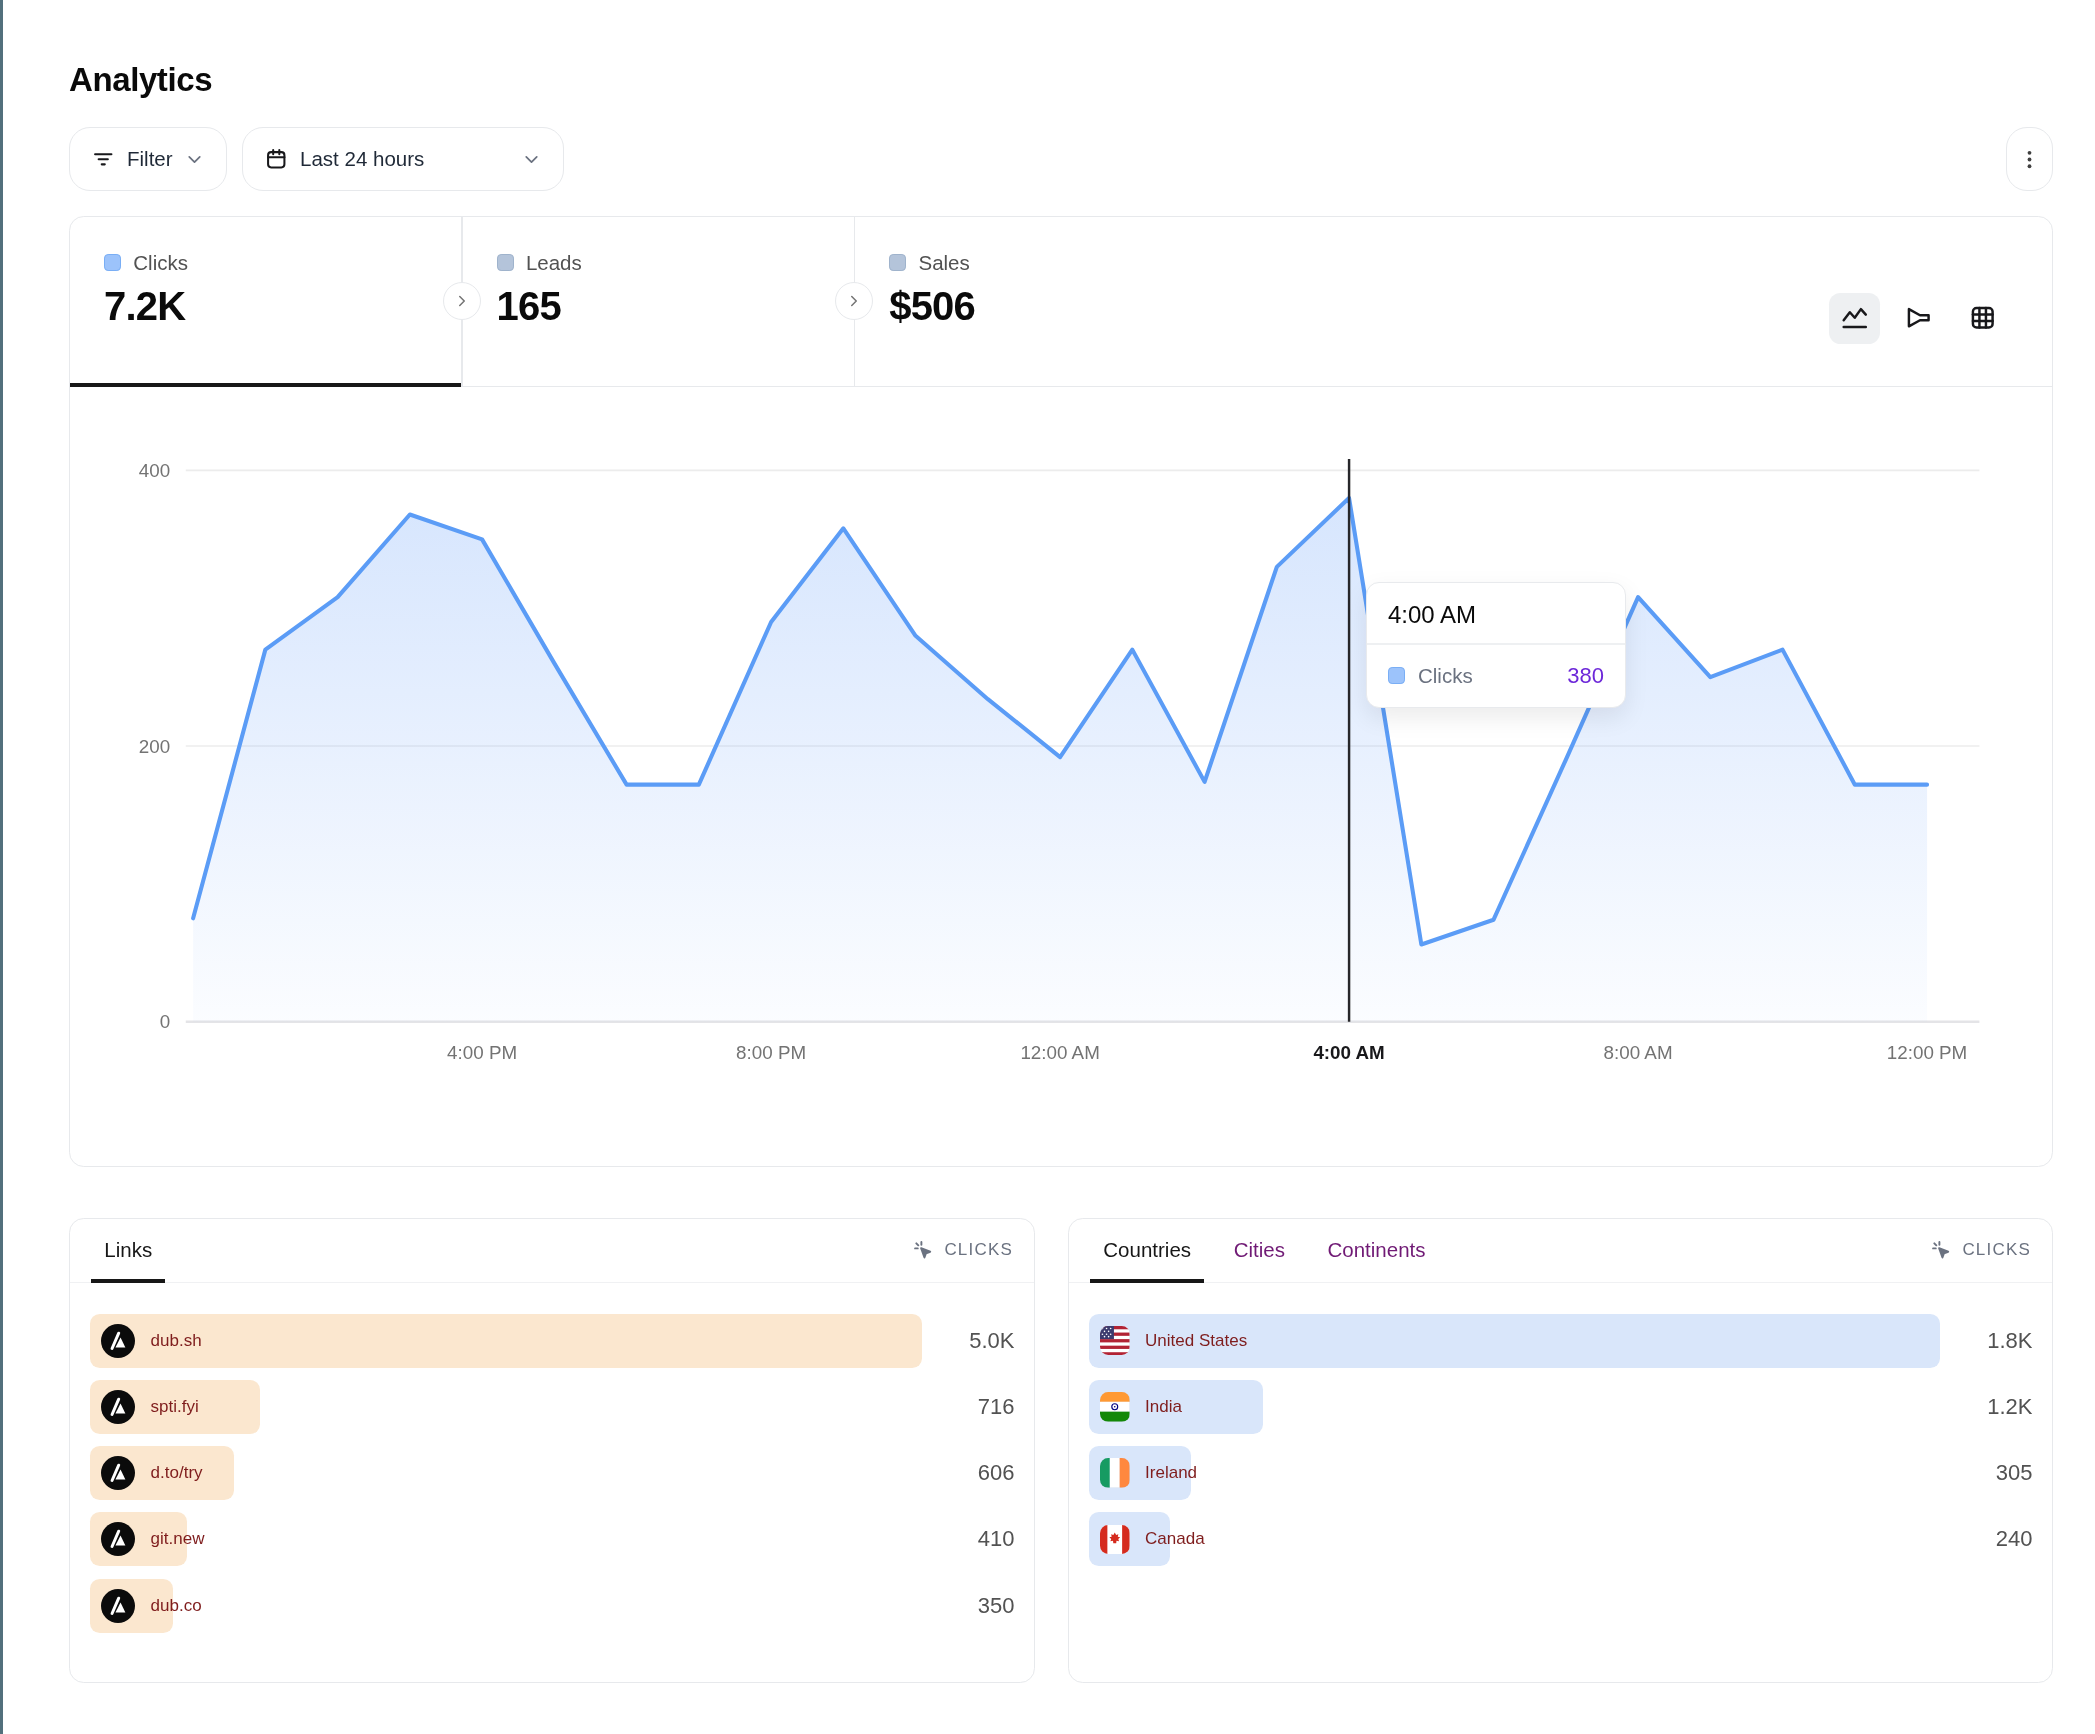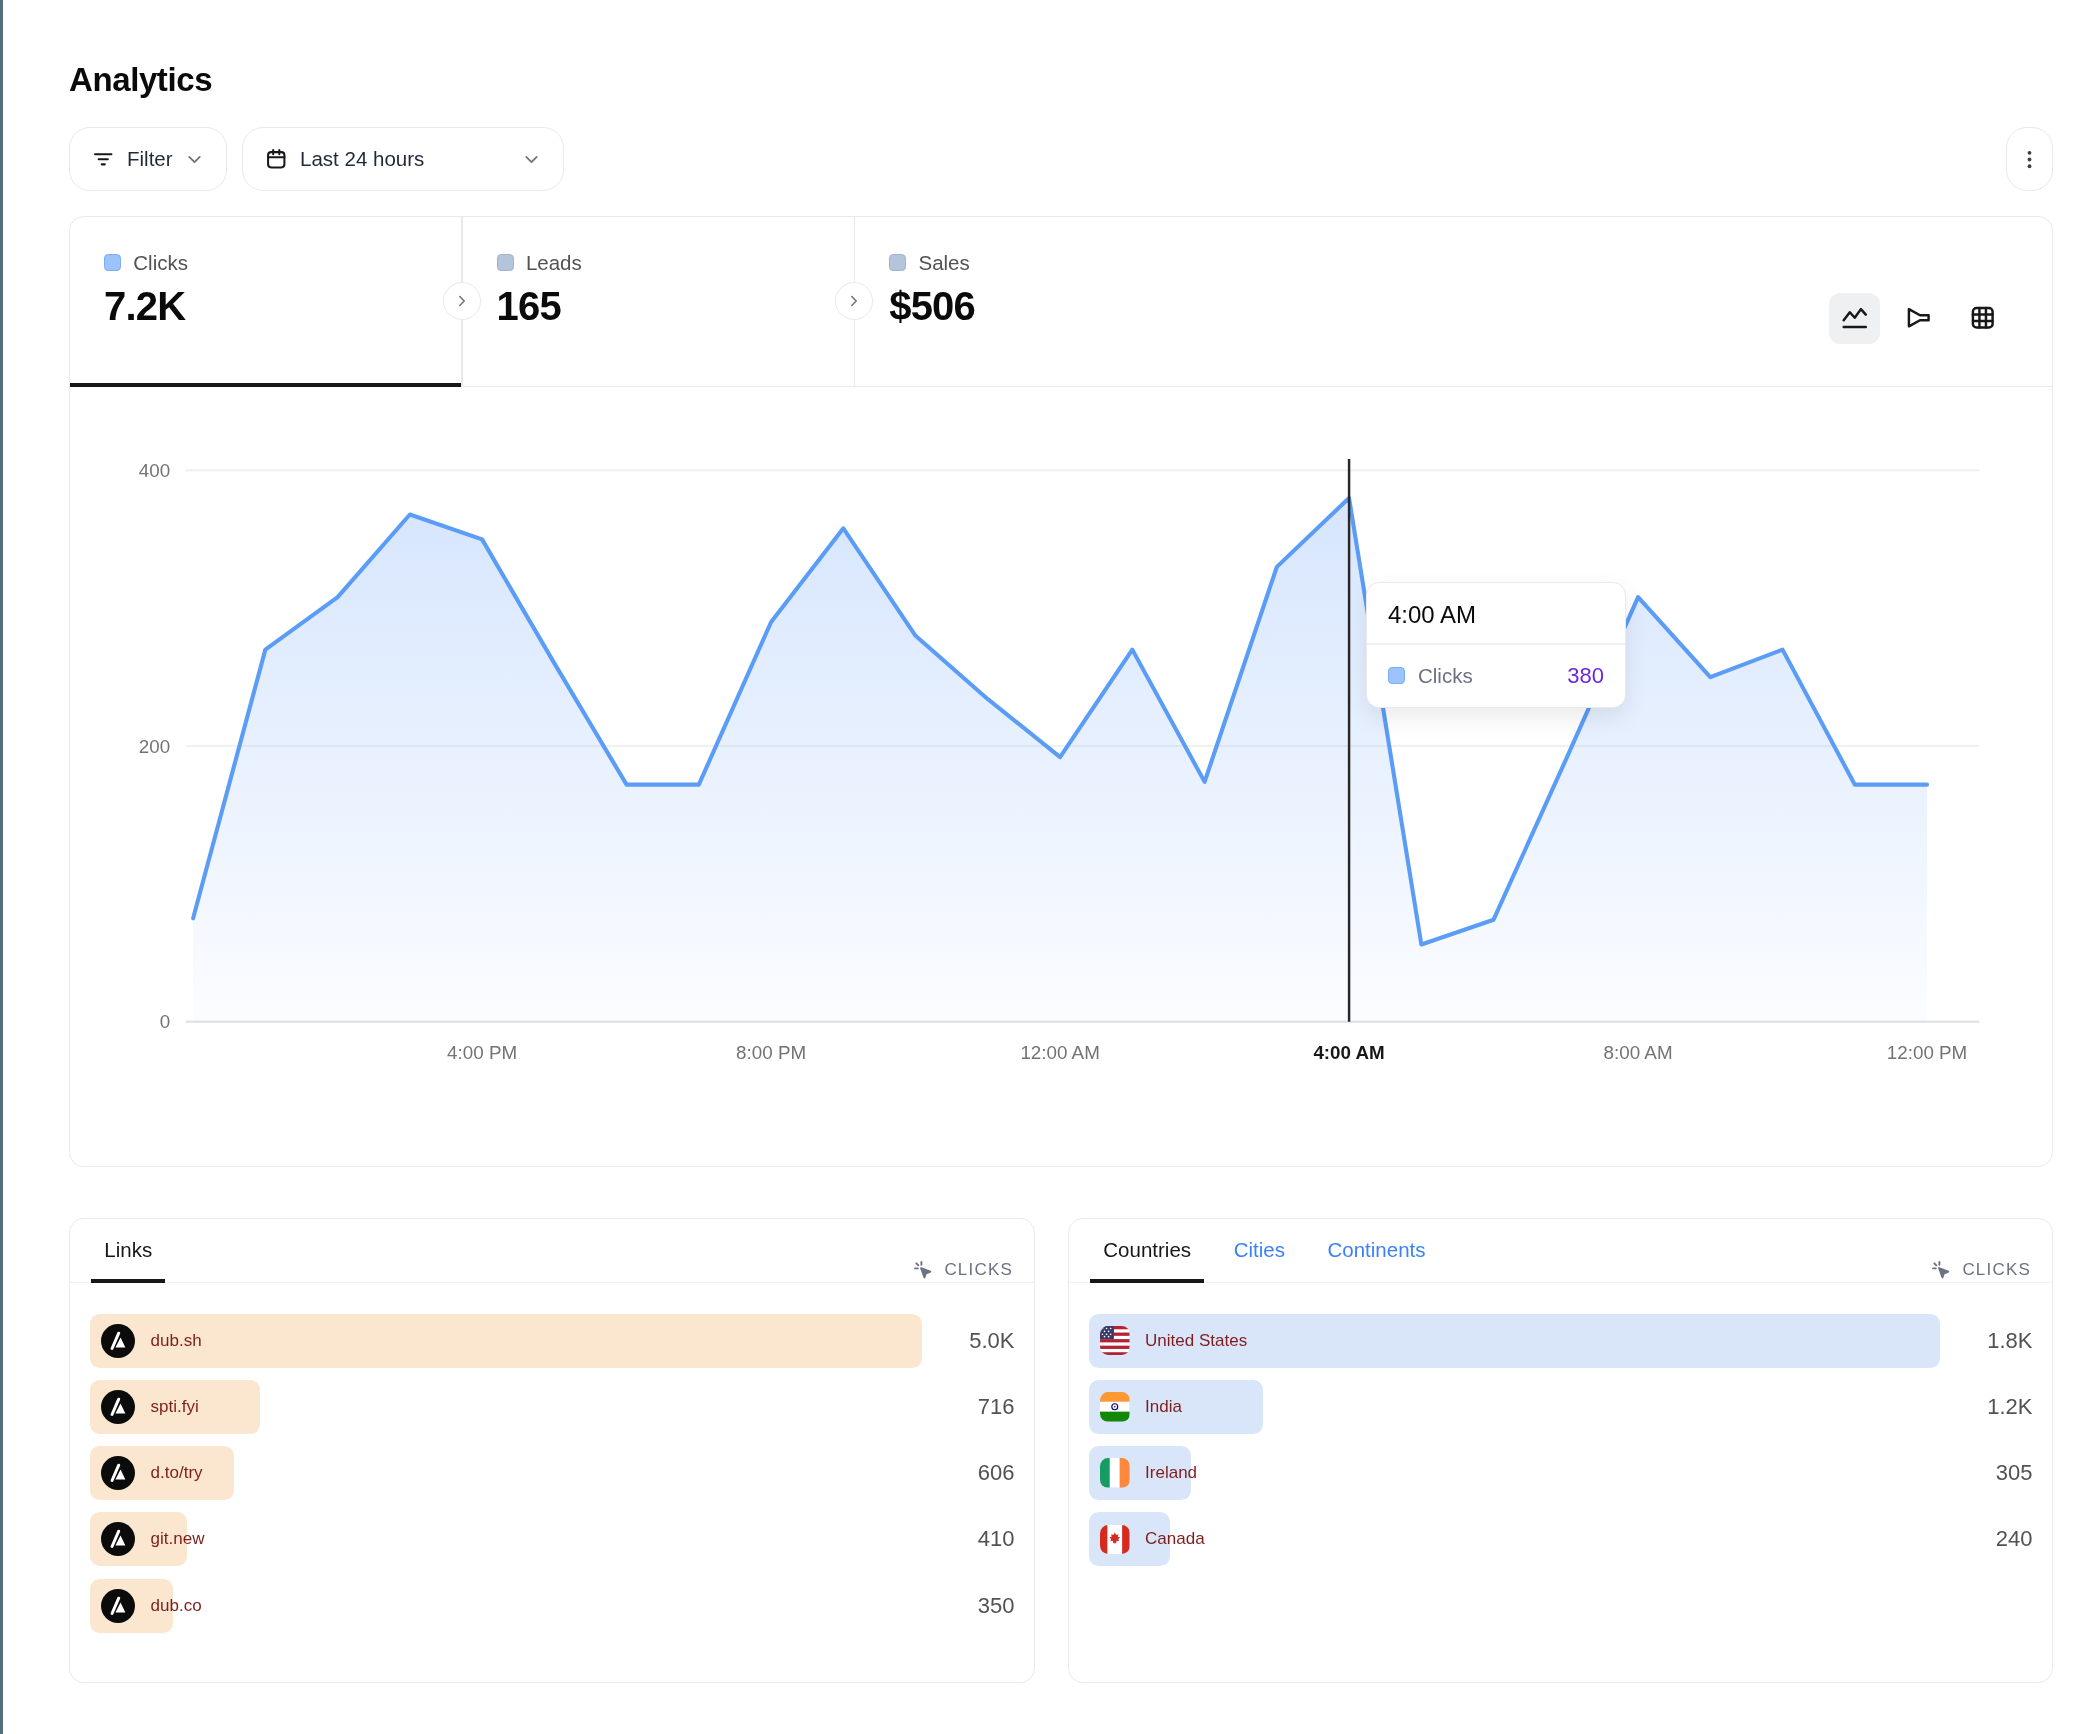--- a/index.html
+++ b/index.html
@@ -53,23 +53,23 @@
   .tt-div { height:1.6px; background:#eef0f2; }
   .tt-row { display:flex; align-items:center; gap:13px; padding:18px 21px; }
   .tt-label { font-size:20.5px; color:#6b7280; }
   .tt-val { margin-left:auto; font-size:22px; font-weight:400; color:#6d28d9; }
 
   
   .bottom-row { display:flex; gap:33px; margin-top:51px; }
   .panel { border:1.6px solid #e7e9ec; border-radius:14.7px; height:465px; background:#fff; }
   .panel.links { width:966px; }
   .panel.countries { flex:1; }
-  .panel-head { height:64px; display:flex; align-items:flex-end; padding:0 21px 0 31px; border-bottom:1.6px solid #f0f1f3; }
+  .panel-head { height:64px; display:flex; align-items:center; padding:0 21px 0 31px; border-bottom:1.6px solid #f0f1f3; }
   .ptabs { display:flex; gap:36px; height:100%; }
-  .ptab { display:flex; align-items:center; height:100%; position:relative; font-size:20.5px; color:#3b82f6; cursor:pointer; padding:0 3.3px; }
+  .ptab { display:flex; align-items:center; height:100%; position:relative; font-size:20.5px; color:#701a75; cursor:pointer; padding:0 3.3px; }
   .ptab.active { color:#171717; font-weight:500; }
   .ptab.active::after { content:""; position:absolute; left:-9.8px; right:-9.8px; bottom:-1.6px; height:4.1px; background:#171717; }
   .metric { margin-left:auto; display:flex; align-items:center; gap:9.8px; color:#6b7280; font-size:17px;
             letter-spacing:1.2px; font-weight:500; }
   .metric .ico { width:23px; height:23px; }
   .rows { padding:31px 19.6px 0; }
   .row { position:relative; height:54px; margin-bottom:12.3px; display:flex; align-items:center; cursor:pointer; }
   .bar-area { flex:1; position:relative; height:100%; }
   .bar { position:absolute; left:0; top:0; height:100%; border-radius:9.8px; }
   .row-content { position:absolute; left:11.5px; top:0; height:100%; display:flex; align-items:center; gap:15.5px; z-index:1; }

